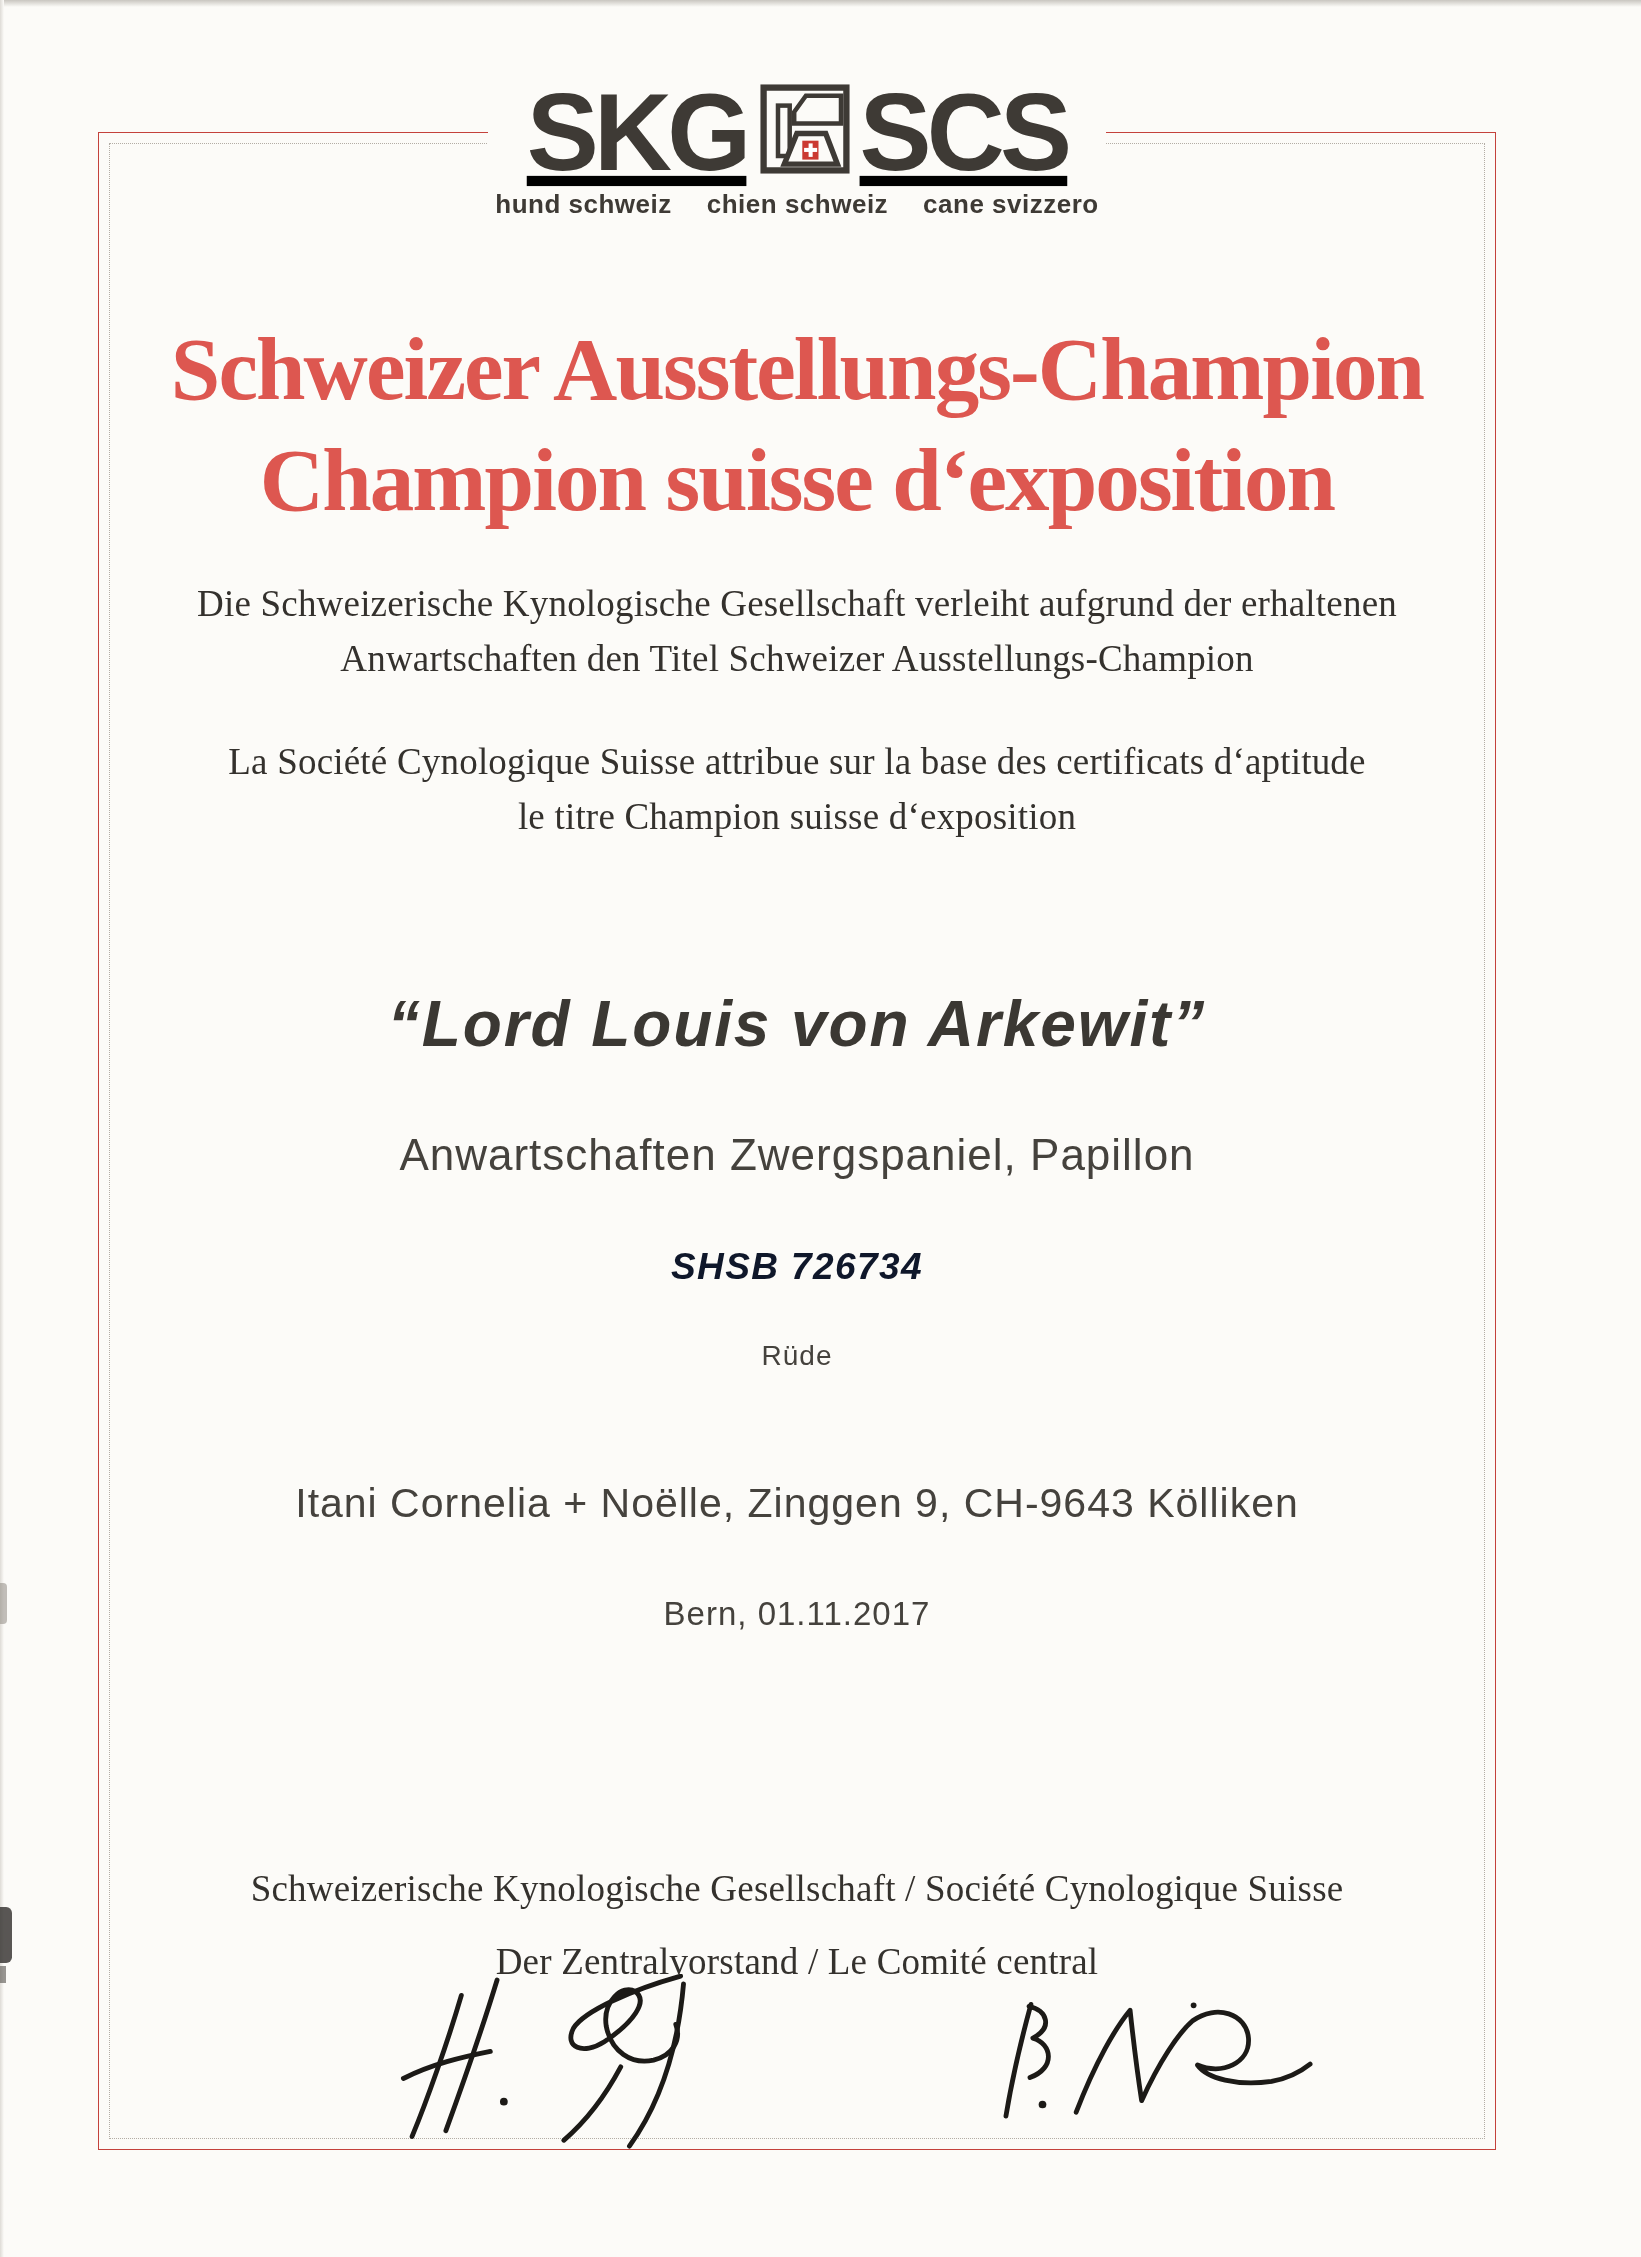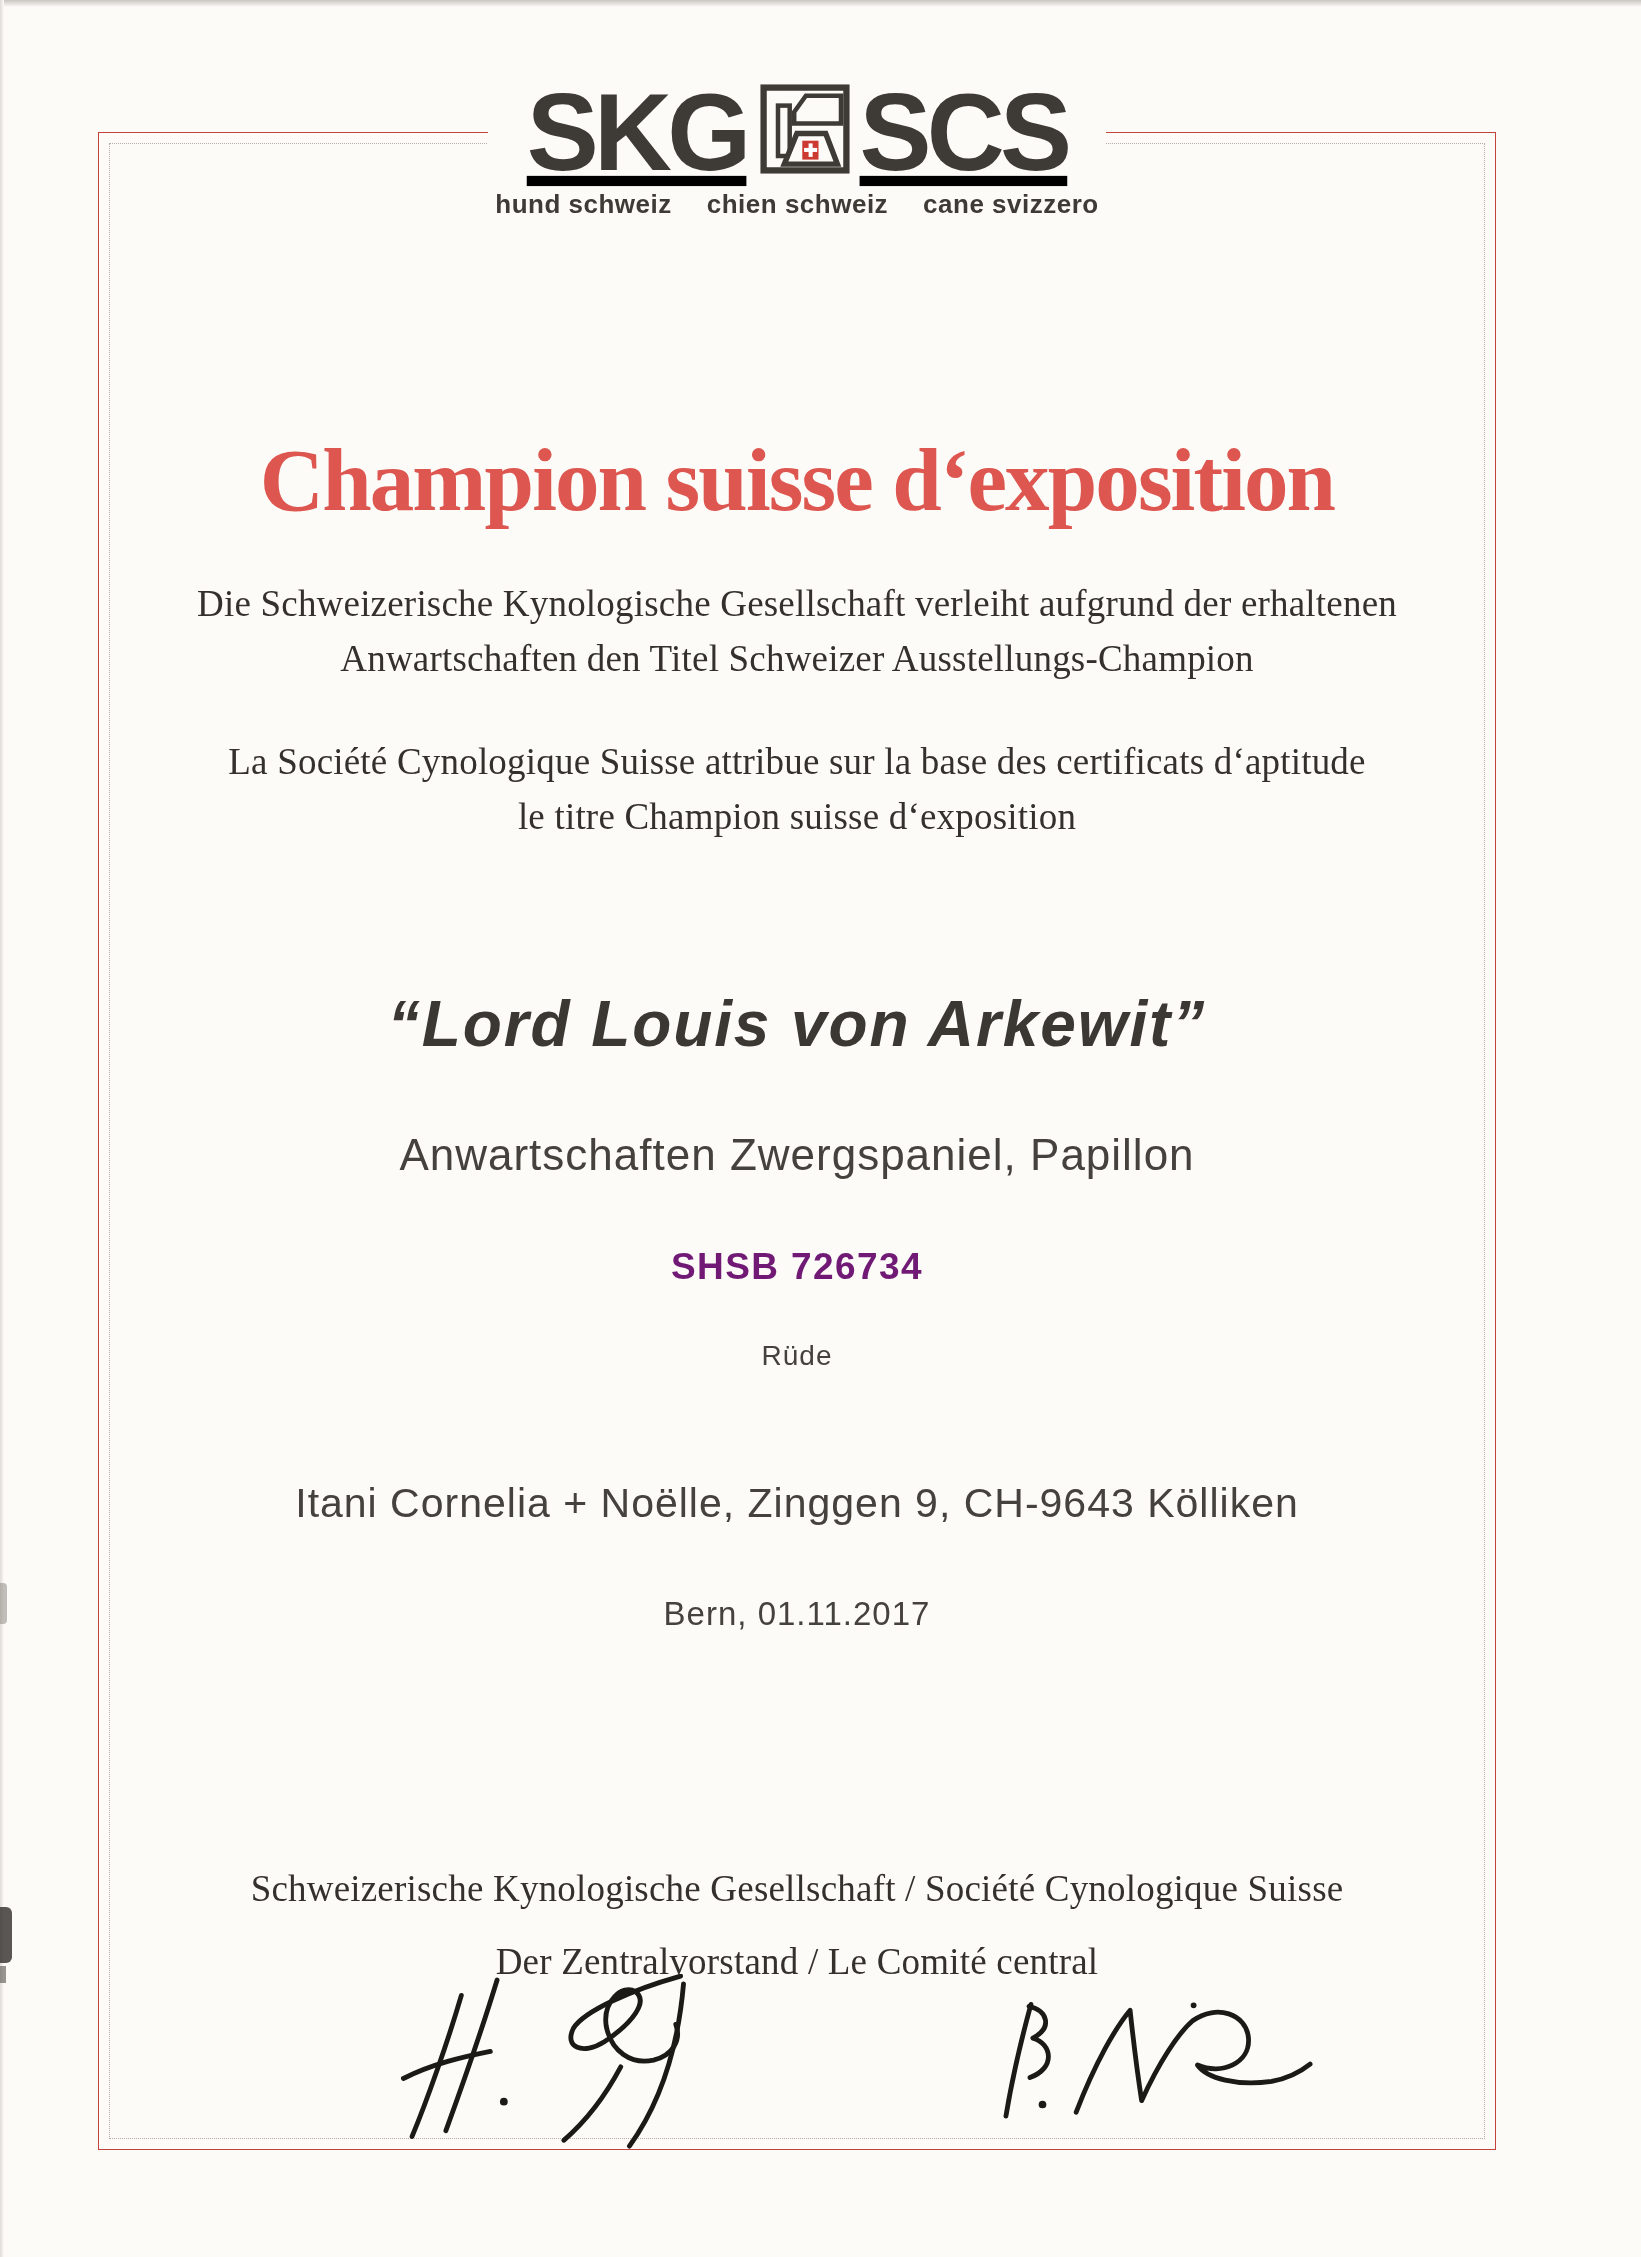--- a/index.html
+++ b/index.html
@@ -61,21 +61,21 @@
   .serif-line{
     font-family:"Liberation Serif", serif;
     font-size:37px;color:#34312d;letter-spacing:0.2px;
   }
   .dog-name{
     font-weight:bold;font-style:italic;font-size:64px;
     color:#3b3833;letter-spacing:1.9px;
   }
   .gothic{color:#45423d;letter-spacing:1px;}
   .breed-line{font-size:44px;}
-  .shsb-line{font-size:37px;font-weight:bold;letter-spacing:1.4px;color:#701a75;}
+  .shsb-line{font-size:37px;font-weight:bold;letter-spacing:1.4px;color:#0f172a;font-style:italic;}
   .sex-line{font-size:28px;}
   .owner-line{font-size:41px;}
   .date-line{font-size:33px;}
   .footer-serif{font-size:37px;}
 
   .sig-svg{position:absolute;}
   .sig-svg path{fill:none;stroke:#1c1a17;stroke-width:5;
     stroke-linecap:round;stroke-linejoin:round;}
   .sig-svg .dot{fill:#1c1a17;stroke:none;}
 
@@ -112,20 +112,21 @@
       </span>
       <span class="logo-word right">SCS</span>
     </div>
     <div class="logo-tagline">
       <span>hund schweiz</span>
       <span>chien schweiz</span>
       <span>cane svizzero</span>
     </div>
   </div>
 
+  <div class="line title-line" style="top:323px;">Schweizer Ausstellungs-Champion</div>
   <div class="line title-line" style="top:434px;">Champion suisse d‘exposition</div>
 
   <div class="line serif-line" style="top:582px;">Die Schweizerische Kynologische Gesellschaft verleiht aufgrund der erhaltenen</div>
   <div class="line serif-line" style="top:637px;">Anwartschaften den Titel Schweizer Ausstellungs-Champion</div>
 
   <div class="line serif-line" style="top:740px;">La Société Cynologique Suisse attribue sur la base des certificats d‘aptitude</div>
   <div class="line serif-line" style="top:795px;">le titre Champion suisse d‘exposition</div>
 
   <div class="line dog-name" style="top:987px;">“Lord Louis von Arkewit”</div>
 

